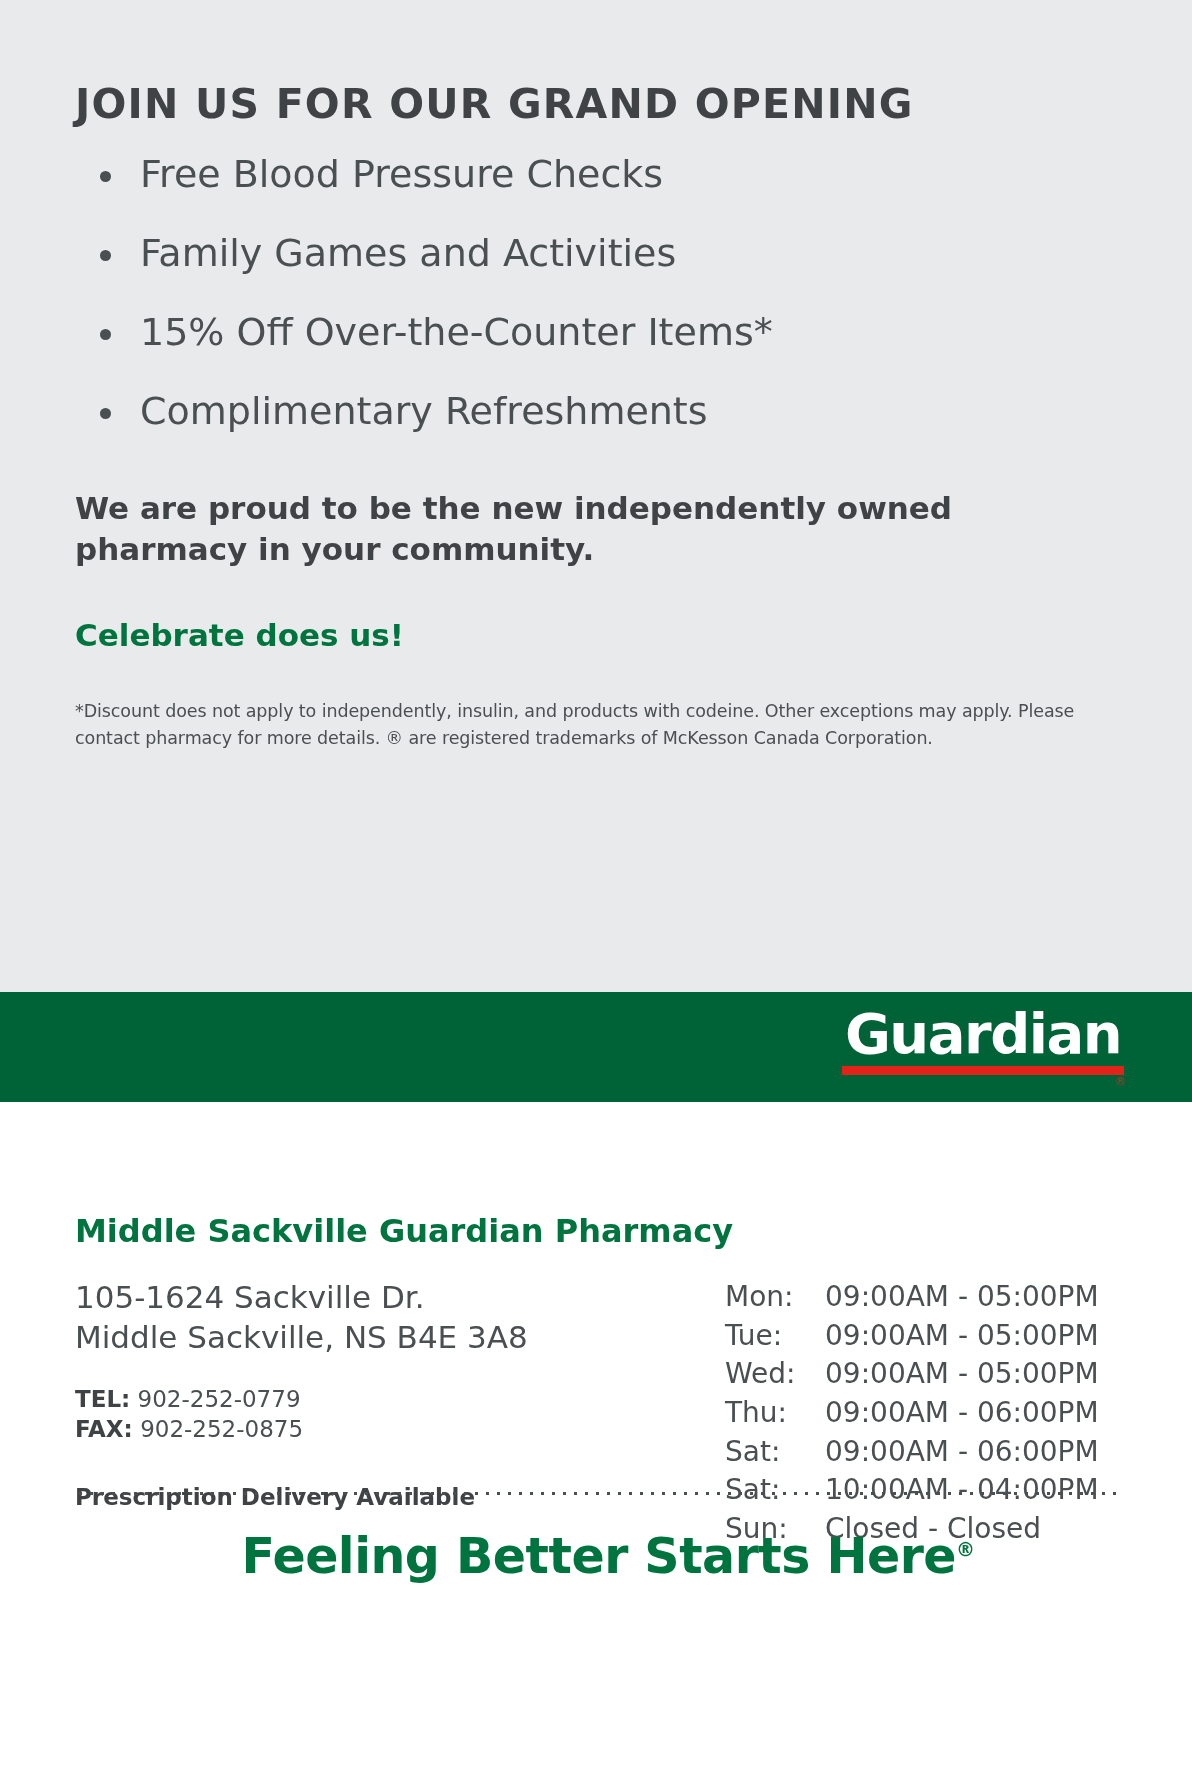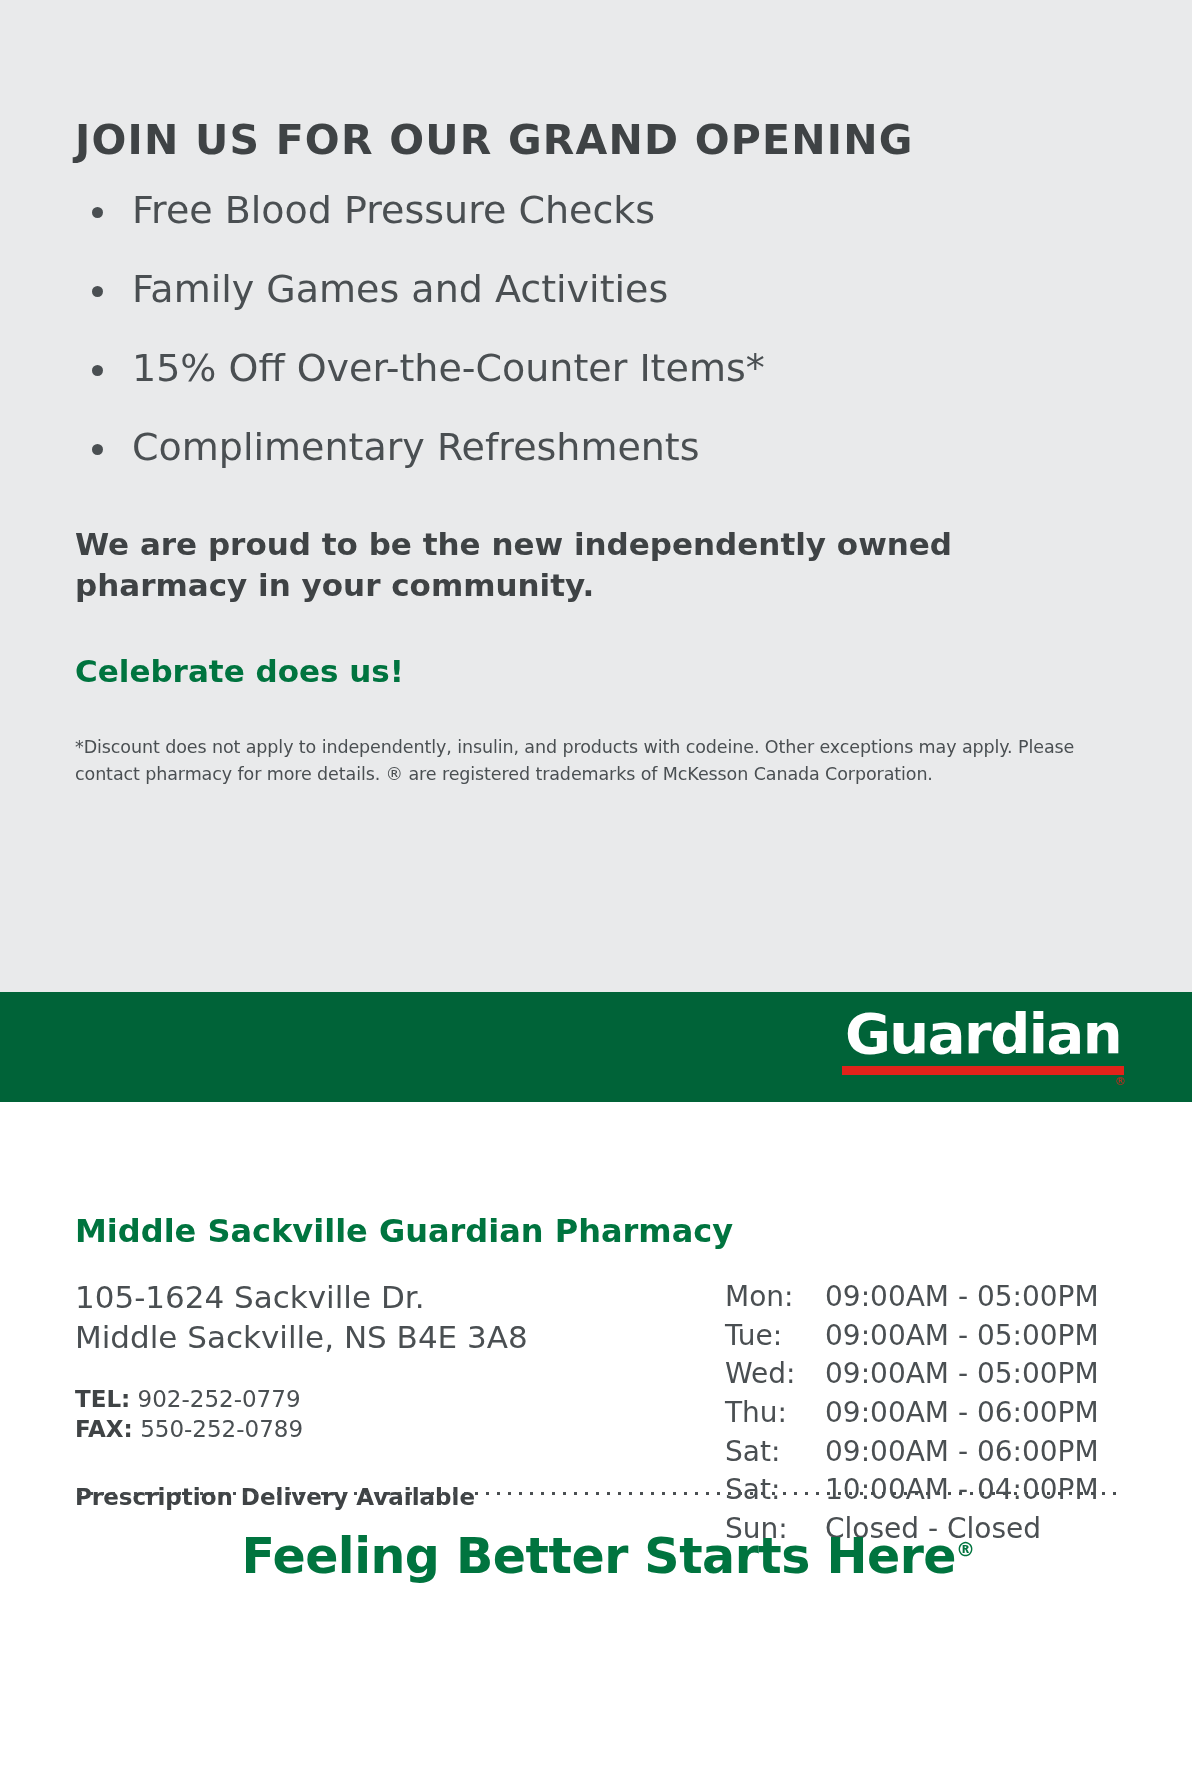--- a/index.html
+++ b/index.html
@@ -23,35 +23,35 @@
 
   
   .top-panel {
     position: absolute;
     left: 0;
     top: 0;
     width: 1192px;
     height: 992px;
     background: #e9eaeb;
     box-sizing: border-box;
-    padding: 118px 75px 0 75px;
+    padding: 82px 75px 0 75px;
   }
 
   .headline {
     font-size: 41px;
     font-weight: bold;
     letter-spacing: 1.2px;
     color: #3f4345;
     margin: 0 0 28px 0;
     line-height: 1.1;
   }
 
   .bullets {
     list-style: none;
-    margin: 0;
+    margin: 8px;
     padding: 0;
   }
   .bullets li {
     position: relative;
     font-size: 38px;
     line-height: 1.0;
     color: #4a4f52;
     padding: 0 0 0 57px;
     margin: 0 0 41px 0;
   }
@@ -267,21 +267,21 @@
         <div class="addr-line">105-1624 Sackville Dr.</div>
         <div class="addr-line">Middle Sackville, NS B4E 3A8</div>
 
         <div class="contact">
           <div class="contact-line">
             <b>TEL:</b>
             <span>902-252-0779</span>
           </div>
           <div class="contact-line">
             <b>FAX:</b>
-            <span>550-252-0789</span>
+            <span>902-252-0875</span>
           </div>
         </div>
 
         <div class="delivery">Prescription Delivery Available</div>
       </div>
 
       <div class="col-right">
         <div class="hours-row">
           <span class="hours-day">Mon:</span>
           <span class="hours-time">09:00AM - 05:00PM</span>

